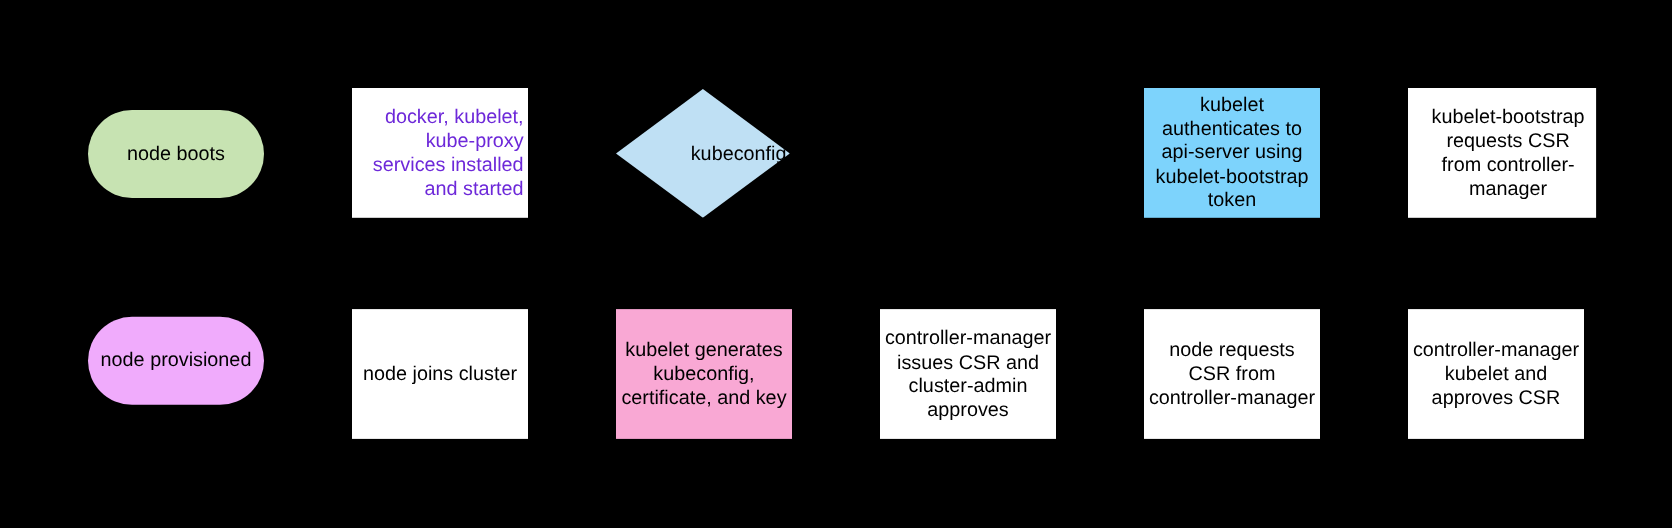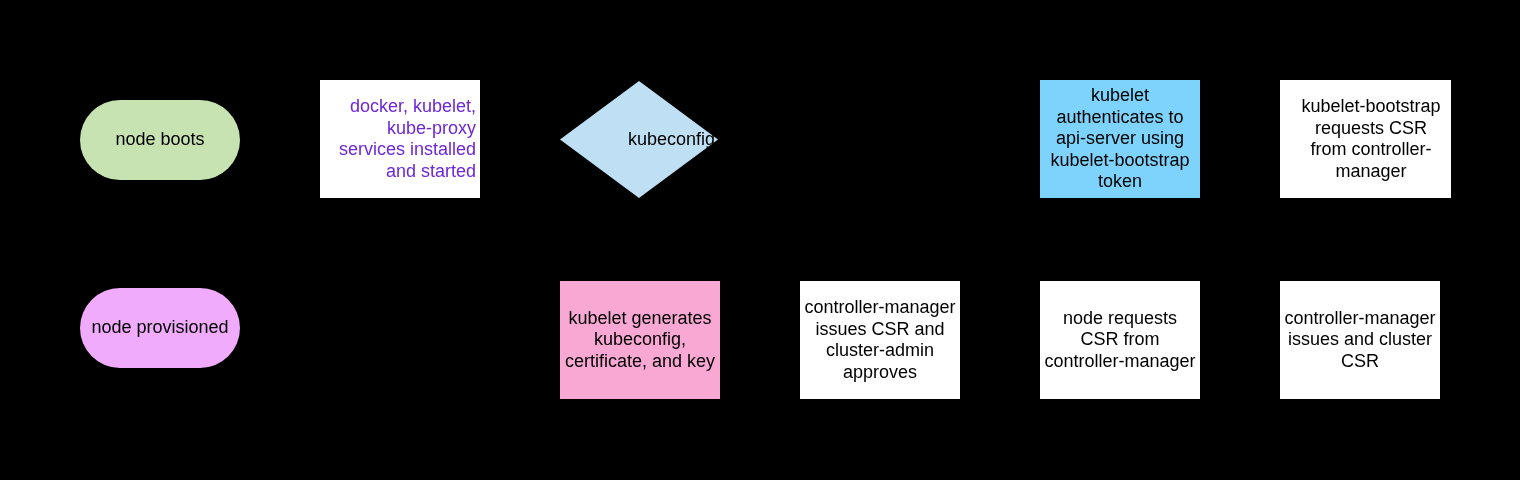--- a/index.html
+++ b/index.html
@@ -84,30 +84,33 @@
   </div>
 
   <div class="node box" style="left: 1280px; top: 80px; background: rgb(255, 255, 255); color: rgb(0, 0, 0); padding-left: 11px;">
     <span class="lbl">kubelet-bootstrap requests CSR from controller-manager</span>
   </div>
 
   <div class="node pill" style="left: 80px; top: 288px; background: #f0abfc; color: rgb(0, 0, 0);">
     <span class="lbl">node provisioned</span>
   </div>
 
+  <div class="node box" style="left: 320px; top: 281px; background: rgb(255, 255, 255); color: rgb(0, 0, 0);">
+    <span class="lbl">node joins cluster</span>
+  </div>
 
   <div class="node box" style="left: 560px; top: 281px; background: #f9a8d4; color: rgb(0, 0, 0);">
     <span class="lbl">kubelet generates kubeconfig, certificate, and key</span>
   </div>
 
   <div class="node box" style="left: 800px; top: 281px; background: rgb(255, 255, 255); color: rgb(0, 0, 0);">
     <span class="lbl">controller-manager issues CSR and cluster-admin approves</span>
   </div>
 
   <div class="node box" style="left: 1040px; top: 281px; background: rgb(255, 255, 255); color: rgb(0, 0, 0);">
     <span class="lbl">node requests CSR from controller-manager</span>
   </div>
 
   <div class="node box" style="left: 1280px; top: 281px; background: rgb(255, 255, 255); color: rgb(0, 0, 0);">
-    <span class="lbl">controller-manager issues and cluster CSR</span>
+    <span class="lbl">controller-manager kubelet and approves CSR</span>
   </div>
 
 </div>
 
 </body></html>

